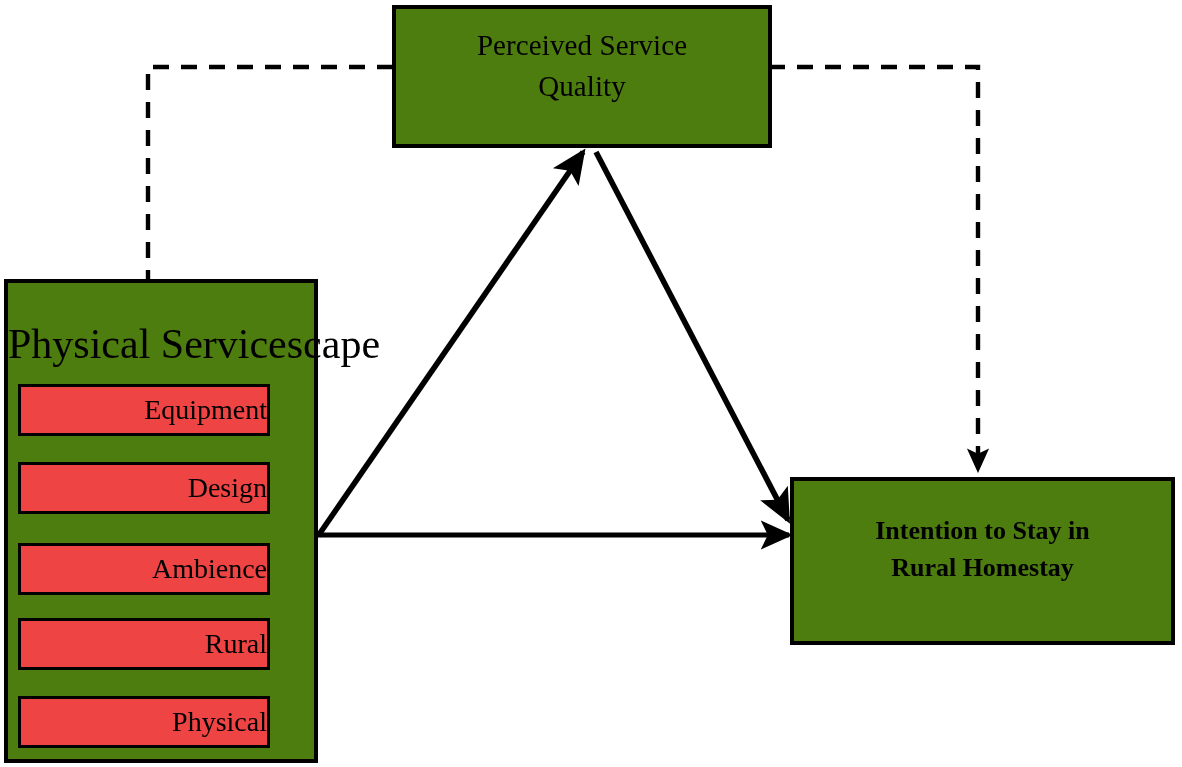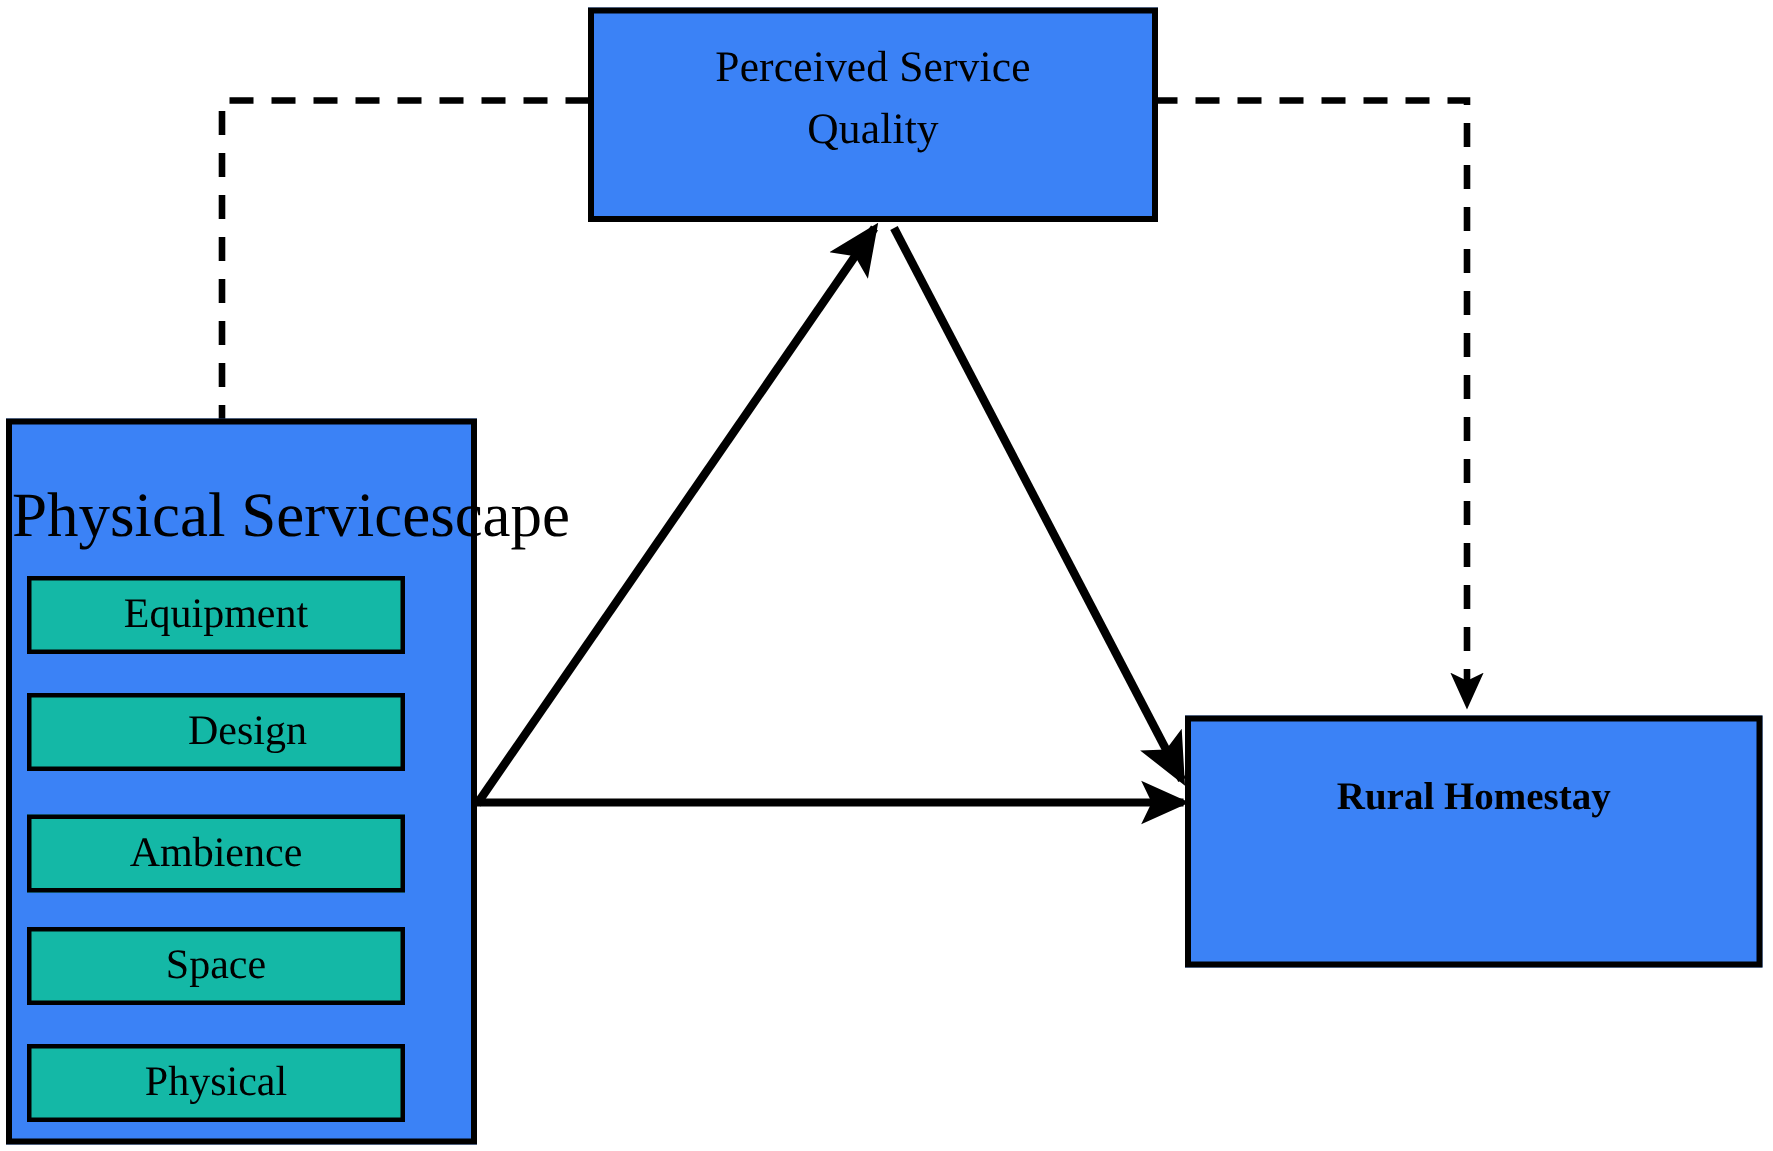--- a/index.html
+++ b/index.html
@@ -9,30 +9,30 @@
     font-family:"Liberation Serif","DejaVu Serif",serif;
     color:#000000;
     overflow:hidden;
   }
   #stage{position:relative;width:1182px;height:767px;background:#fff;}
 
   
   .box{
     position:absolute;
     box-sizing:border-box;
-    background:#3b82f6;
+    background:#4d7c0f;
     border:4px solid #000000;
     text-decoration:underline;
   }
   .subbox{
     position:absolute;
     box-sizing:border-box;
-    background:#14b8a6;
+    background:#ef4444;
     border:3px solid #000000;
-    display:flex;align-items:center;justify-content:center;
+    display:flex;align-items:center;justify-content:flex-end;
   }
 
   
   #psq-box{
     left:392px;top:5px;width:380px;height:143px;
     z-index:4;
   }
   #psq-label{
     position:absolute;left:0;top:16px;width:100%;
     text-align:center;
@@ -120,28 +120,29 @@
   <div class="subbox ps-item" id="ps-item-0">
     <span>Equipment</span>
   </div>
   <div class="subbox ps-item" id="ps-item-1">
     <span>Design</span>
   </div>
   <div class="subbox ps-item" id="ps-item-2">
     <span>Ambience</span>
   </div>
   <div class="subbox ps-item" id="ps-item-3">
-    <span>Space</span>
+    <span>Rural</span>
   </div>
   <div class="subbox ps-item" id="ps-item-4">
     <span>Physical</span>
   </div>
 
   <div class="box" id="its-box">
     <div id="its-label">
+      <div>Intention to Stay in</div>
       <div>Rural Homestay</div>
     </div>
   </div>
 
   <svg id="connectors-top" viewBox="0 0 1182 767">
 
     <g>
       <line x1="318" y1="536" x2="583" y2="152" stroke="#000" stroke-width="5.6" stroke-linecap="butt" marker-end="url(#arrow-solid)"></line>
     </g>
 

